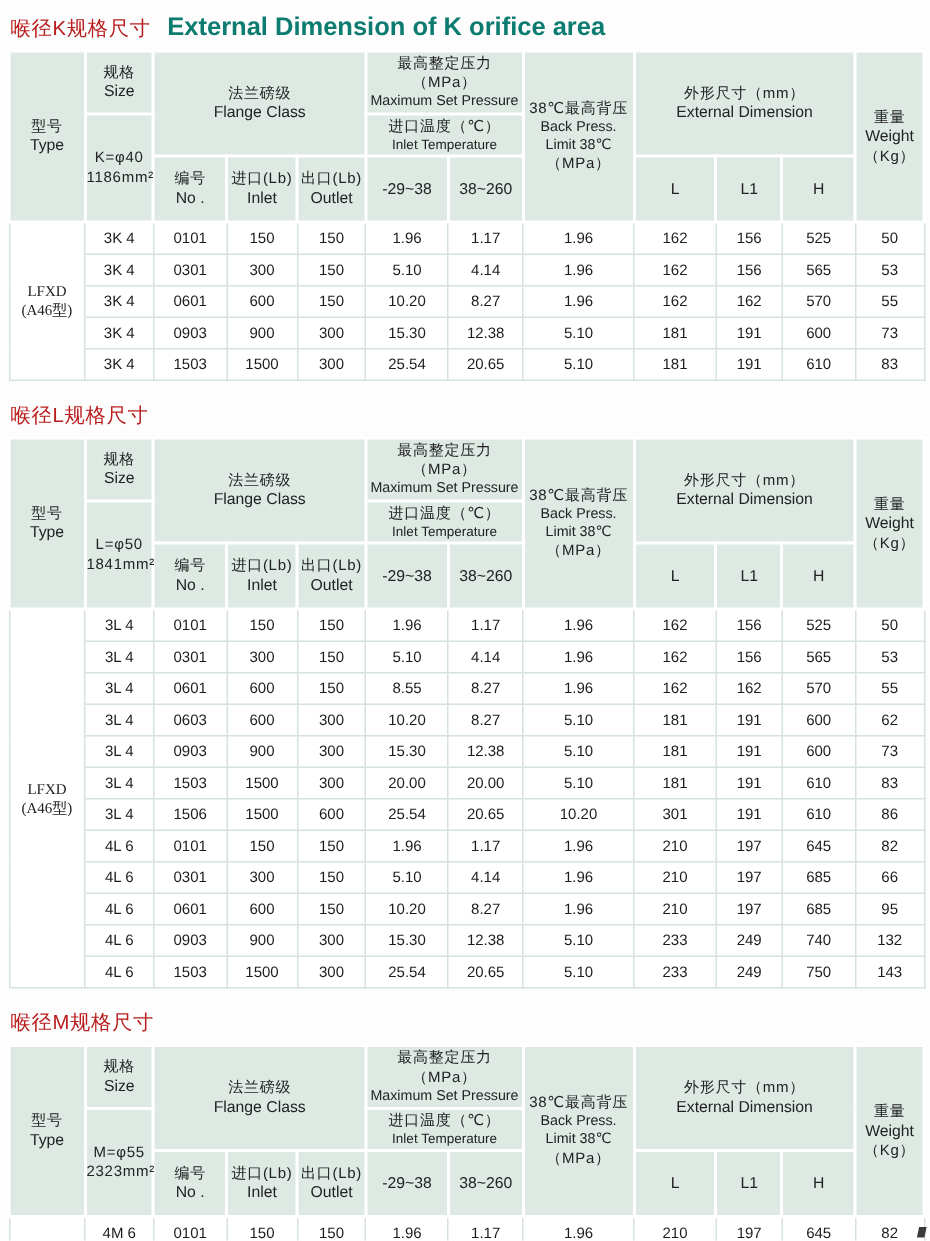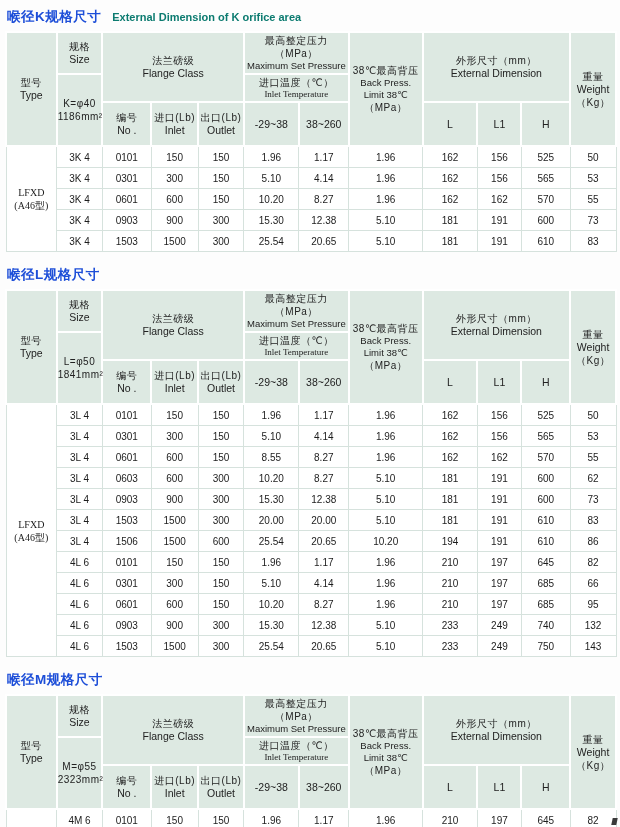--- a/index.html
+++ b/index.html
@@ -8,22 +8,22 @@
     background:#fdfdfd;
     font-family:"Liberation Sans","DejaVu Sans",sans-serif;
     color:#222;
     position:relative;
     overflow:hidden;
   }
   .page{padding:4px 4px 0 5px;}
 
   
   .sec-title{margin:4px 0 5px 2px;display:flex;align-items:baseline;gap:11px;}
-  .sec-title .t-zh{font-size:13.5px;font-weight:bold;color:#1d4ed8;letter-spacing:.5px;}
-  .sec-title .t-en{font-size:11px;font-weight:bold;color:#0c7b70;}
+  .sec-title .t-zh{font-size:13.5px;font-weight:normal;color:#b91c1c;letter-spacing:.5px;}
+  .sec-title .t-en{font-size:17px;font-weight:bold;color:#0c7b70;}
   .sec{margin-bottom:14px;}
   .sec + .sec{margin-top:4px;}
 
   
   table.spec{
     width:612px;
     border-collapse:collapse;
     table-layout:fixed;
   }
   
@@ -39,21 +39,21 @@
     font-weight:normal;
     padding:1px 0;
     text-align:center;
     vertical-align:middle;
   }
   thead tr.r1{height:30px;}
   thead tr.r2{height:18px;}
   thead tr.r3{height:44px;}
   th .zh{display:block;font-size:10px;color:#222;line-height:1.3;letter-spacing:.5px;}
   th .en{display:block;font-size:9.5px;color:#222;line-height:1.25;}
-  th .mono{font-family:Liberation Serif, serif;font-size:9px;}
+  th .mono{font-family:Liberation Sans, sans-serif;font-size:9px;}
   th .big{font-size:10.5px;}
 
   tbody td{
     background:#fff;
     border:1px solid #d6e2dd;
     height:20px;
     text-align:center;
     vertical-align:middle;
     font-size:10px;
     color:#1c1c1c;
@@ -417,21 +417,21 @@
             <td>83</td>
           </tr>
           <tr>
             <td>3L 4</td>
             <td>1506</td>
             <td>1500</td>
             <td>600</td>
             <td>25.54</td>
             <td>20.65</td>
             <td>10.20</td>
-            <td>194</td>
+            <td>301</td>
             <td>191</td>
             <td>610</td>
             <td>86</td>
           </tr>
           <tr>
             <td>4L 6</td>
             <td>0101</td>
             <td>150</td>
             <td>150</td>
             <td>1.96</td>

